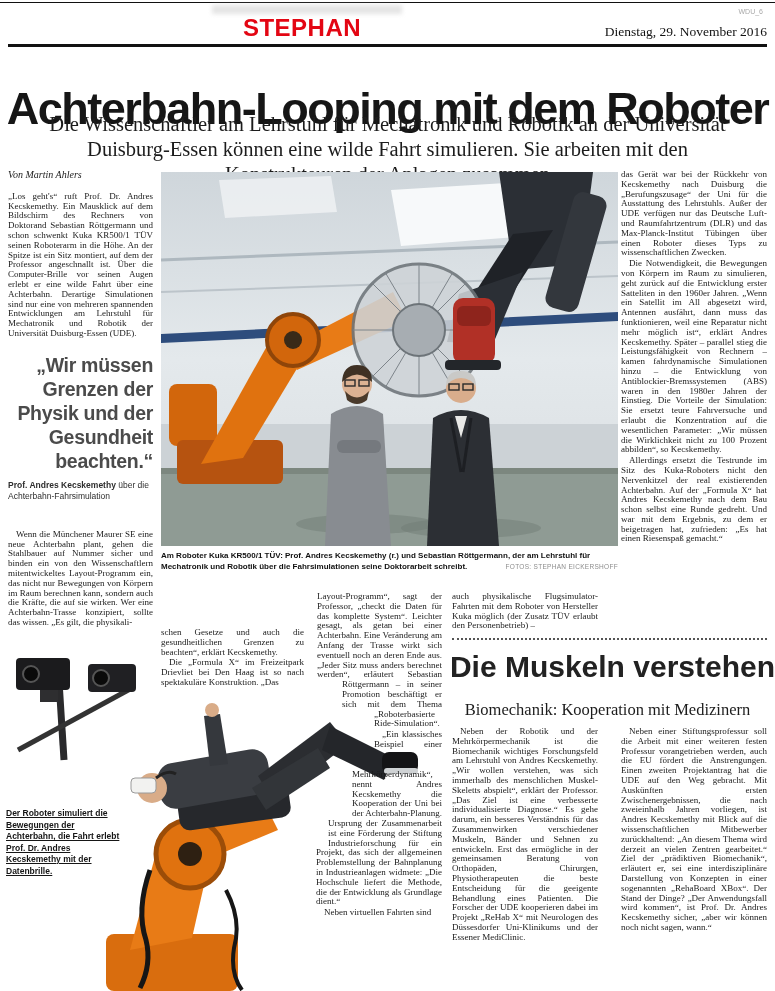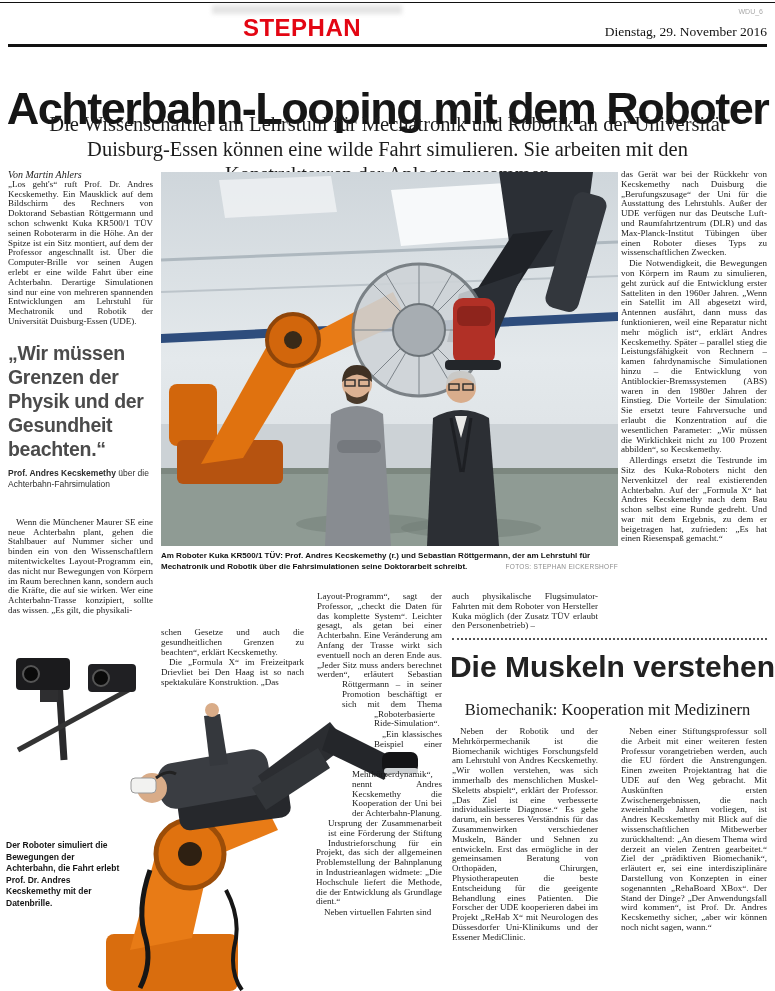--- a/index.html
+++ b/index.html
@@ -26,50 +26,50 @@
   }
   .subhead{
     position:absolute;top:112px;left:34px;right:34px;text-align:center;
     font-size:20.5px;line-height:25px;color:#1c1c1c;
   }
   
   .col{position:absolute;font-size:9px;line-height:9.8px;text-align:justify;}
   .col p{margin:0;}
   .col p.indent{text-indent:8px;}
   .col p.sp{margin-top:1px;}
-  .byline{font-style:italic;font-size:10px;}
+  .byline{font-style:italic;font-size:10px;margin-bottom:12px;}
   .col1{left:8px;top:170px;width:145px;}
   .col2{left:161px;top:628px;width:143px;}
   .col3{left:316px;top:592px;width:126px;z-index:3;}
   .col4{left:452px;top:592px;width:146px;}
   .col5{left:621px;top:170px;width:146px;}
   .fl{float:left;clear:left;}
   .f1{width:1px;height:96px;}
   .f2{width:26px;height:22px;}
   .f3{width:58px;height:60px;}
   .f4{width:36px;height:46px;}
   .f5{width:12px;height:30px;}
   
   .pullquote{
     font-family:"Liberation Sans",sans-serif;font-weight:700;font-size:19.5px;
-    line-height:24px;color:#4b4b4b;letter-spacing:-.3px;margin:14px 0 7px;text-align:left;
+    line-height:24px;color:#4b4b4b;letter-spacing:-.3px;margin:14px 0 7px;text-align:right;
   }
   .attribution{font-family:"Liberation Sans",sans-serif;font-size:8.5px;line-height:11px;color:#2e2e2e;margin-bottom:28px;text-align:left;}
   .attribution .b{font-weight:700;}
   
   .main-photo{position:absolute;left:161px;top:172px;width:457px;height:374px;overflow:hidden;background:#d8dde1;}
   .main-caption{
     position:absolute;left:161px;top:551px;width:457px;
     font-family:"Liberation Sans",sans-serif;font-weight:700;font-size:8px;line-height:10.5px;color:#111;
   }
   .credit{position:absolute;right:0;bottom:0;font-weight:400;font-size:6.5px;letter-spacing:.3px;color:#8d8d8d;}
   .left-photo{position:absolute;left:0;top:638px;width:445px;height:353px;z-index:1;}
   .left-caption{
-    position:absolute;left:6px;top:202px;width:116px;
-    font-family:"Liberation Sans",sans-serif;font-weight:700;font-size:8.5px;line-height:11.5px;color:#161616;text-align:left;
+    position:absolute;left:6px;top:170px;width:116px;
+    font-family:"Liberation Sans",sans-serif;font-weight:700;font-size:8.5px;line-height:11.5px;color:#161616;text-align:left;text-decoration:underline;
   }
   
   .dotted{position:absolute;left:452px;top:638px;width:315px;border-top:2px dotted #555;}
   .m-head{
     position:absolute;left:440px;top:650px;width:335px;text-align:right;
     font-family:"Liberation Sans",sans-serif;font-weight:700;font-size:30px;color:#222;
   }
   .m-sub{position:absolute;left:440px;top:700px;width:335px;text-align:center;font-size:16.5px;color:#1c1c1c;}
   .mcolA{left:452px;top:727px;width:146px;}
   .mcolB{left:621px;top:727px;width:146px;}

